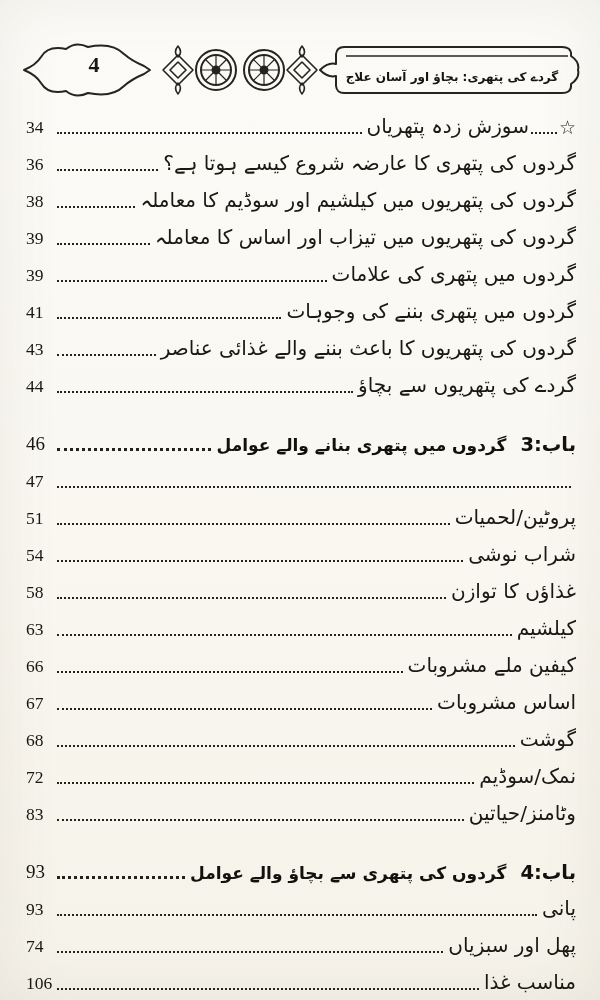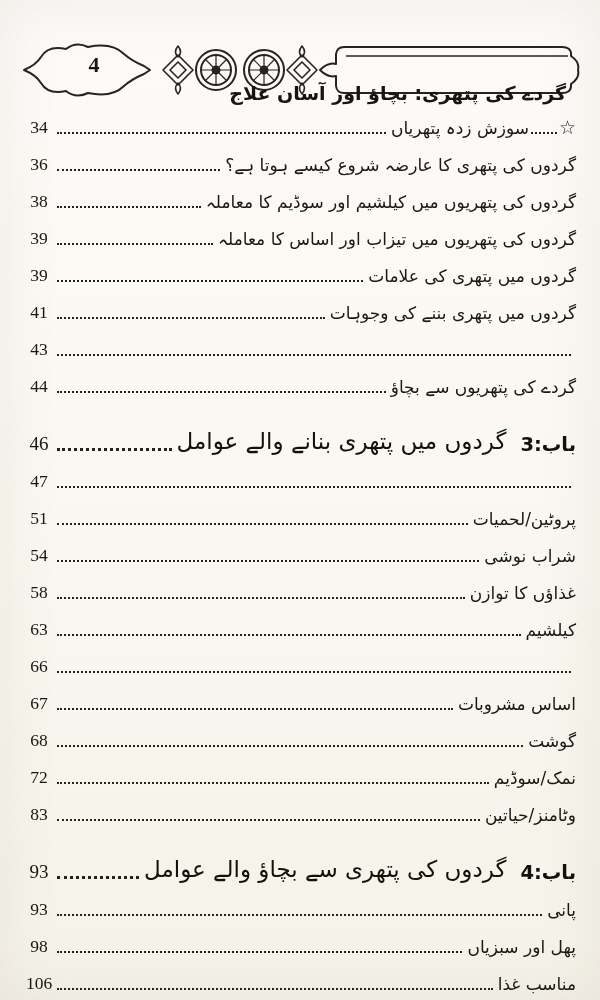--- a/index.html
+++ b/index.html
@@ -21,60 +21,60 @@
   
   .header{
     position:absolute;left:20px;top:34px;width:562px;height:72px;
   }
   .header svg{position:absolute;left:0;top:0;}
   .header .page-num{
     position:absolute;left:47px;top:18px;width:54px;text-align:center;
     font-family:"Liberation Serif",serif;font-size:22px;font-weight:700;color:#181715;
   }
   .header .banner-title{
-    position:absolute;left:318px;top:48px;width:228px;text-align:center;
-    direction:rtl;font-size:19px;font-weight:700;color:#161511;
+    position:absolute;left:318px;top:36px;width:228px;text-align:center;
+    direction:rtl;font-size:12px;font-weight:700;color:#161511;
     white-space:nowrap;letter-spacing:0;
   }
 
   
   .toc{
     position:absolute;left:26px;top:104px;right:24px;
   }
   .toc-row{
     display:flex;direction:rtl;align-items:flex-end;
     height:37px;
   }
   .toc-row .title{
-    white-space:nowrap;font-size:17px;line-height:1.25;color:#191813;
+    white-space:nowrap;font-size:20px;line-height:1.25;color:#191813;
     padding-bottom:2px;
   }
   .toc-row .leader{
     flex:1 1 auto;min-width:20px;
     border-bottom:2.6px dotted #23221d;
     margin:0 5px 7px 5px;
   }
   .toc-row .pagenum{
     font-family:"Liberation Serif",serif;font-size:17.5px;color:#181712;
-    padding-bottom:3px;min-width:26px;text-align:center;direction:ltr;
+    padding-bottom:3px;min-width:26px;text-align:left;direction:ltr;
   }
   .toc-row .star{
     font-size:19px;line-height:1;padding-bottom:4px;color:#1c1b16;
   }
   .toc-row .star-dots{
     width:26px;flex:0 0 auto;
     border-bottom:2.6px dotted #23221d;margin:0 2px 7px 2px;
   }
   .toc-row .chapter-label{
     display:none;white-space:nowrap;font-weight:700;font-size:19.5px;
     padding-bottom:2px;margin-left:14px;color:#12110d;
   }
   .toc-row.chapter{height:50px;margin-top:8px;}
   .toc-row.chapter .chapter-label{display:inline;}
-  .toc-row.chapter .title{font-weight:400;font-size:23px;color:#12110d;}
+  .toc-row.chapter .title{font-weight:700;font-size:17px;color:#12110d;}
   .toc-row.chapter .pagenum{font-weight:400;font-size:19px;}
   .toc-row.chapter .leader{border-bottom-width:3px;}
 </style>
 </head>
 <body>
 
 <div class="page">
 
   <div class="header">
     <svg width="562" height="72" viewBox="0 0 562 72">
@@ -153,20 +153,21 @@
     <span class="pagenum">39</span>
   </div>
       <div class="toc-row">
 
     <span class="title">گردوں میں پتھری بننے کی وجوہات</span>
     <span class="leader"></span>
     <span class="pagenum">41</span>
   </div>
       <div class="toc-row">
 
+    <span class="title">گردوں کی پتھریوں کا باعث بننے والے غذائی عناصر</span>
     <span class="leader"></span>
     <span class="pagenum">43</span>
   </div>
       <div class="toc-row">
 
     <span class="title">گردے کی پتھریوں سے بچاؤ</span>
     <span class="leader"></span>
     <span class="pagenum">44</span>
   </div>
       <div class="toc-row chapter">
@@ -200,20 +201,21 @@
     <span class="pagenum">58</span>
   </div>
       <div class="toc-row">
 
     <span class="title">کیلشیم</span>
     <span class="leader"></span>
     <span class="pagenum">63</span>
   </div>
       <div class="toc-row">
 
+    <span class="title">کیفین ملے مشروبات</span>
     <span class="leader"></span>
     <span class="pagenum">66</span>
   </div>
       <div class="toc-row">
 
     <span class="title">اساس مشروبات</span>
     <span class="leader"></span>
     <span class="pagenum">67</span>
   </div>
       <div class="toc-row">
@@ -244,21 +246,21 @@
       <div class="toc-row">
 
     <span class="title">پانی</span>
     <span class="leader"></span>
     <span class="pagenum">93</span>
   </div>
       <div class="toc-row">
 
     <span class="title">پھل اور سبزیاں</span>
     <span class="leader"></span>
-    <span class="pagenum">98</span>
+    <span class="pagenum">74</span>
   </div>
       <div class="toc-row">
 
     <span class="title">مناسب غذا</span>
     <span class="leader"></span>
     <span class="pagenum">106</span>
   </div>
     </div>
 
 </div>

